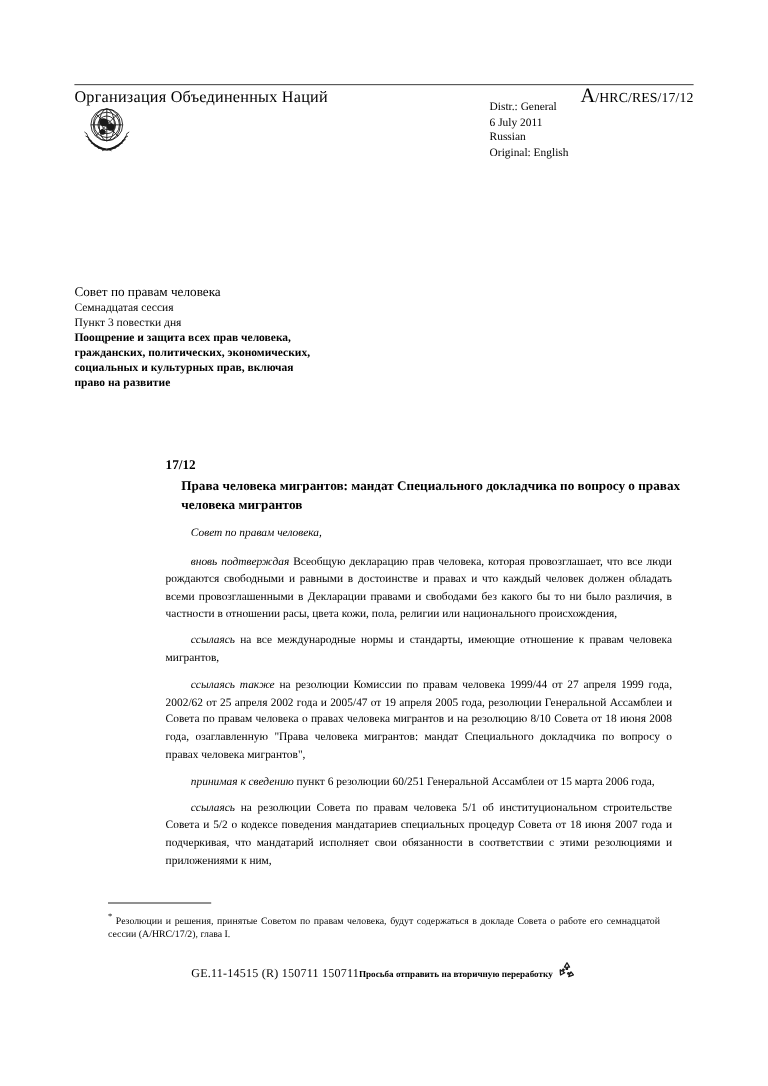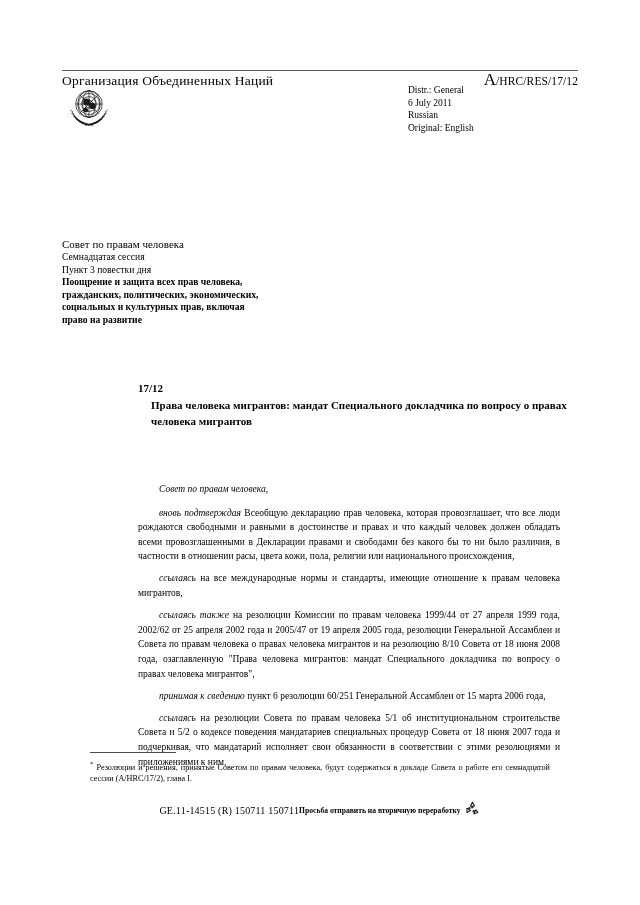--- a/index.html
+++ b/index.html
@@ -152,21 +152,20 @@
     text-align: justify;
   }
   .body-text p {
     margin: 0 0 7.5px 0;
     text-indent: 21px;
   }
   .body-text p.addressee {
     text-indent: 21px;
     font-style: italic;
     margin-bottom: 9px;
-    margin-top: 44px;
   }
   .body-text i { font-style: italic; }
 
   
   .footnote-rule {
     position: absolute;
     left: 90px;
     top: 752px;
     width: 86px;
     height: 0;

